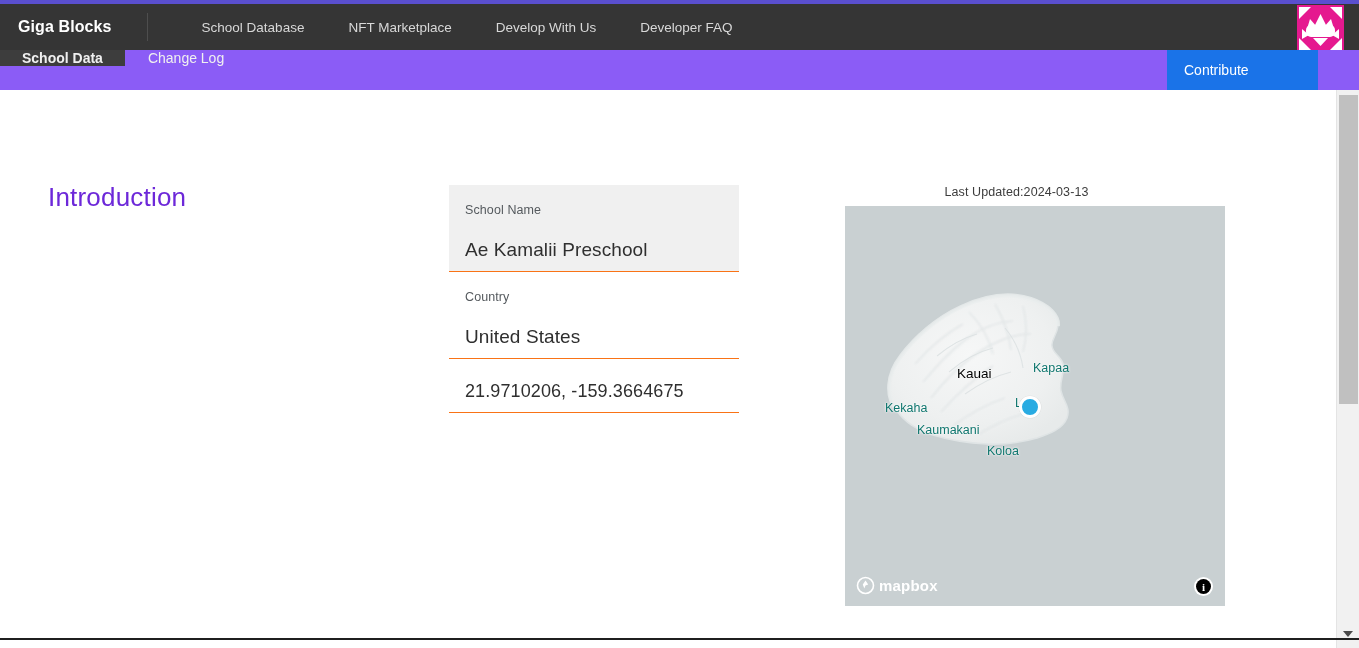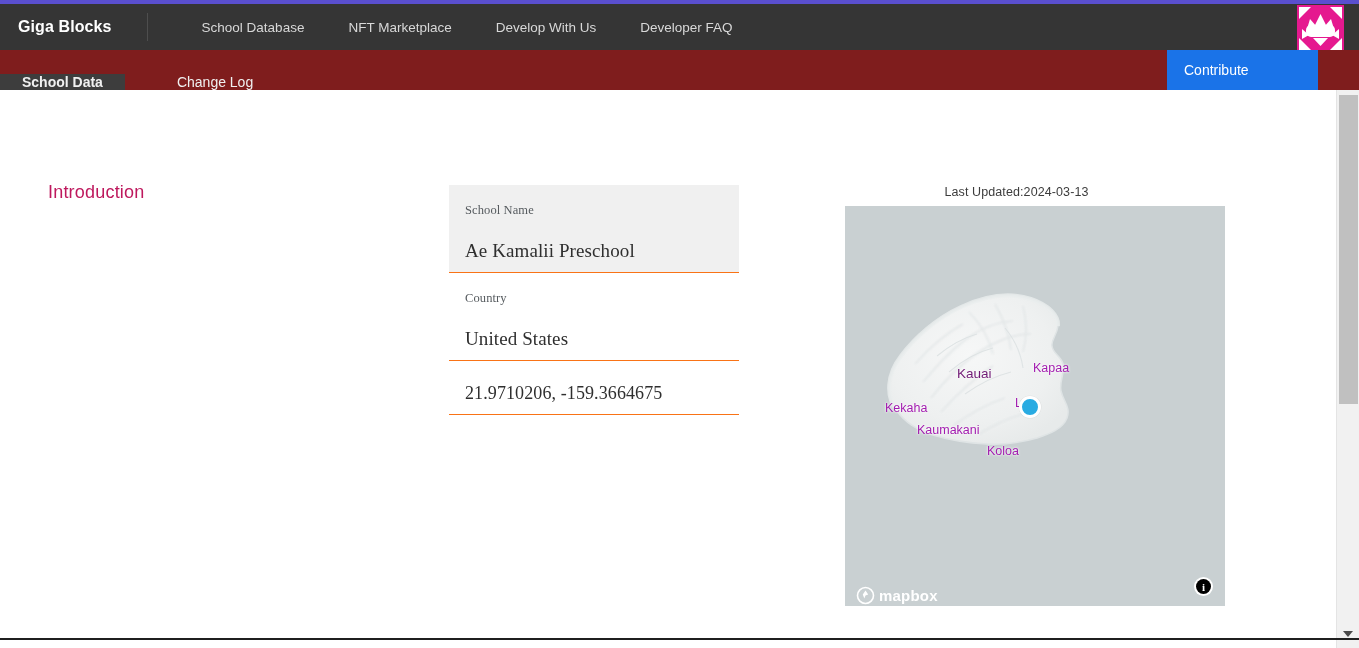--- a/index.html
+++ b/index.html
@@ -60,38 +60,38 @@
     width: 47px; height: 47px;
     background: #e5198f;
     overflow: hidden;
   }
   .brand-logo svg { display: block; }
 
   
   .subnav {
     position: absolute; top: 50px; left: 0;
     width: 1359px; height: 40px;
-    background: #7f1d1d;
-    display: flex; align-items: flex-end;
+    background: #8b5cf6;
+    display: flex; align-items: flex-start;
   }
   .subtab {
     display: flex; align-items: center;
     padding: 0 22px;
     font-size: 14px;
     color: #f0f0f0;
     cursor: pointer;
     white-space: nowrap;
   }
   .subtab.active {
     background: #3d3d3d;
     font-weight: bold;
     min-width: 114px;
     justify-content: flex-start;
   }
-  .subtab.plain { padding-left: 52px; }
+  .subtab.plain { padding-left: 23px; }
   .contribute-btn {
     position: absolute;
     left: 1167px; top: 0;
     width: 151px; height: 40px;
     background: #1a73e8;
     color: #ffffff;
     font-size: 14px;
     display: flex; align-items: center;
     padding-left: 17px;
     cursor: pointer;
@@ -103,32 +103,31 @@
   .content {
     position: absolute;
     top: 90px; left: 0;
     width: 1336px; height: 548px;
     background: #ffffff;
   }
 
   .page-title {
     position: absolute;
     left: 48px; top: 92px;
-    font-size: 18px;
-    color: #be185d;
+    font-size: 26px;
+    color: #6d28d9;
     font-weight: normal;
     letter-spacing: .2px;
   }
 
   
   .form-col {
     position: absolute;
     left: 449px; top: 95px;
     width: 290px;
-    font-family: Liberation Serif, serif;
   }
   .field { position: relative; }
   .field.highlight { background: #f0f0f0; }
   .field-label {
     font-size: 12.5px;
     color: #555a5e;
     padding: 18px 0 0 16px;
     display: block;
     letter-spacing: .1px;
   }
@@ -159,40 +158,40 @@
   .map-box {
     position: relative;
     width: 380px; height: 400px;
     background: #c9d0d2;
     overflow: hidden;
   }
   .map-svg { position: absolute; inset: 0; }
   .map-label {
     position: absolute;
     font-size: 12.5px;
-    color: #a21caf;
+    color: #0f766e;
     white-space: nowrap;
     text-shadow: 0 0 2px rgba(255,255,255,.9), 0 0 3px rgba(255,255,255,.8);
     pointer-events: none;
   }
-  .map-label.big { font-size: 13.5px; color: #701a75; }
+  .map-label.big { font-size: 13.5px; color: #000000; }
 
   .map-marker {
     position: absolute;
     left: 174px; top: 190px;
     width: 22px; height: 22px;
     border-radius: 50%;
     background: #29abe2;
     border: 3px solid #ffffff;
     box-shadow: 0 0 0 .5px rgba(0,0,0,.06);
   }
 
   .mapbox-logo {
     position: absolute;
-    left: 10px; bottom: 0;
+    left: 10px; bottom: 10px;
     display: flex; align-items: center;
     height: 21px;
   }
   .map-info-btn {
     position: absolute;
     right: 12px; bottom: 10px;
     width: 19px; height: 19px;
     border-radius: 50%;
     background: #ffffff;
     display: flex; align-items: center; justify-content: center;

